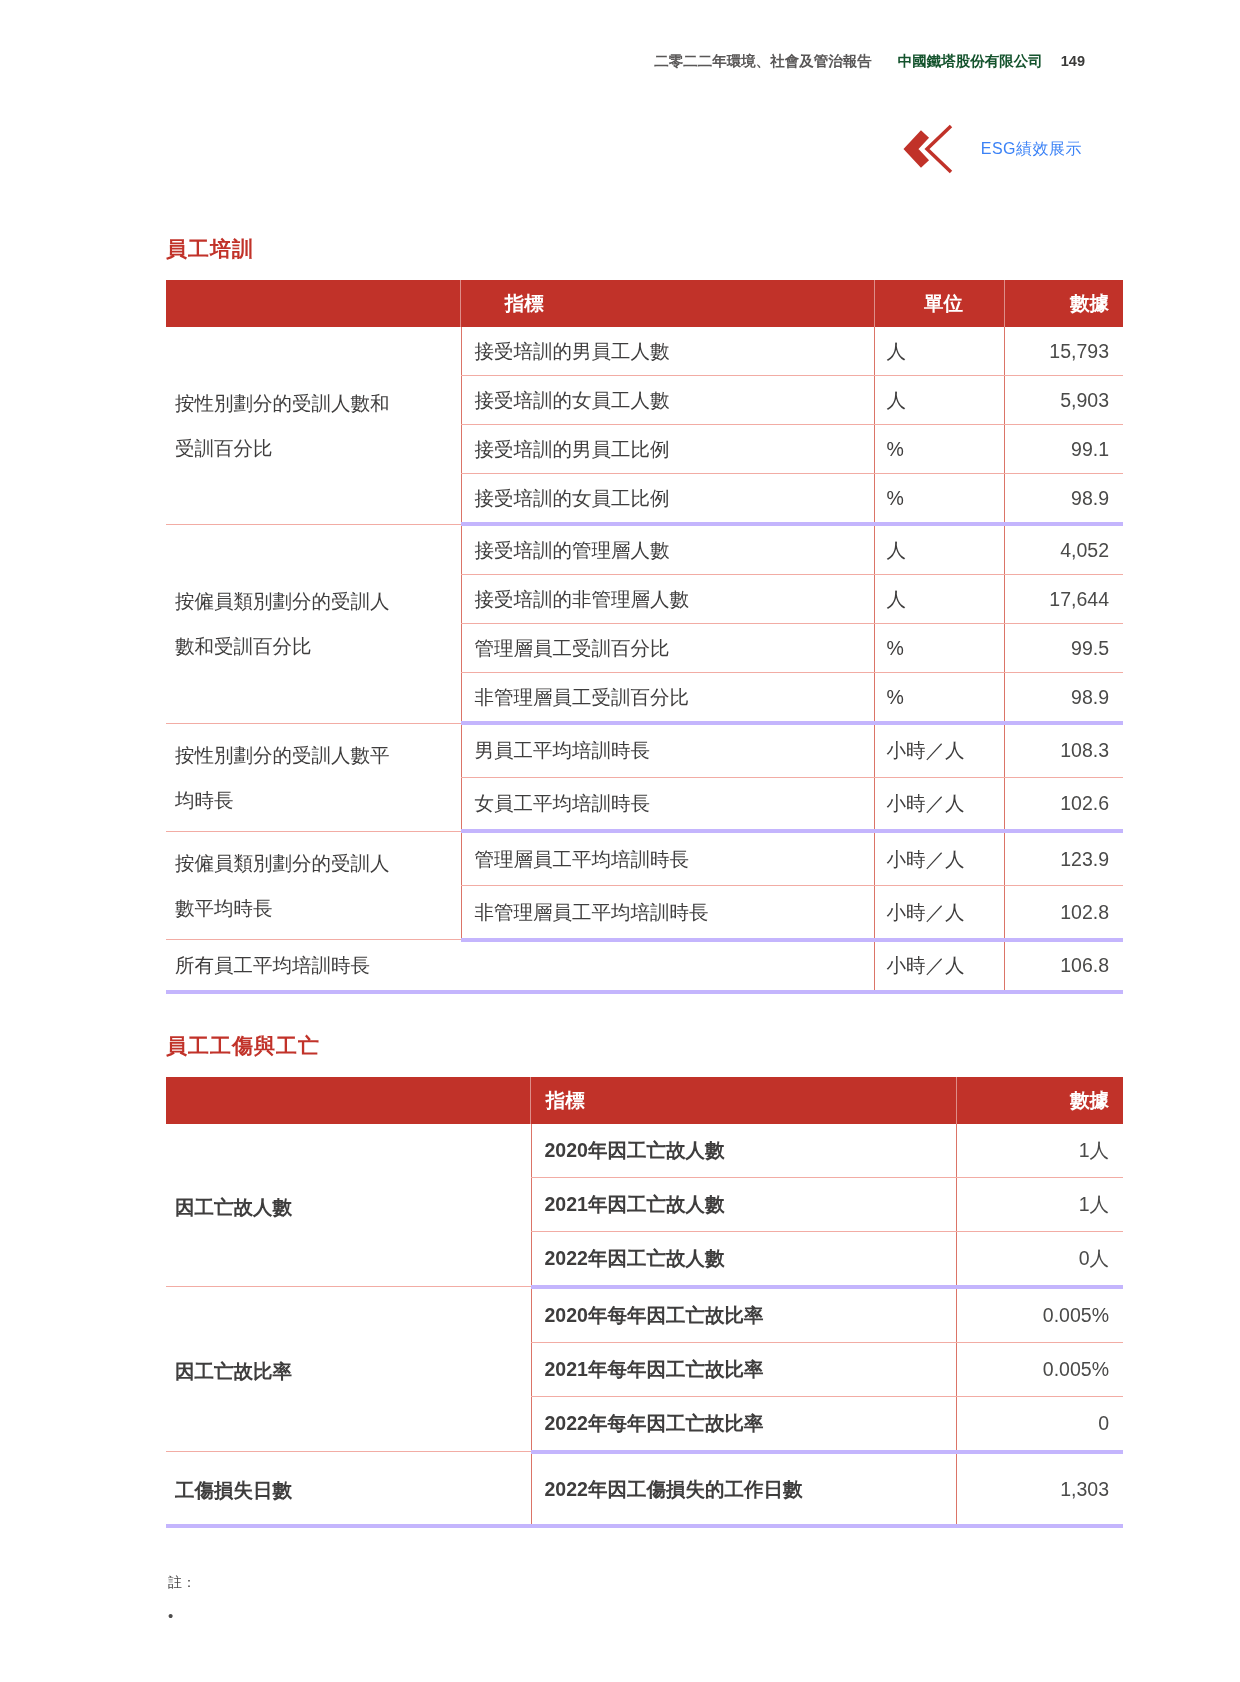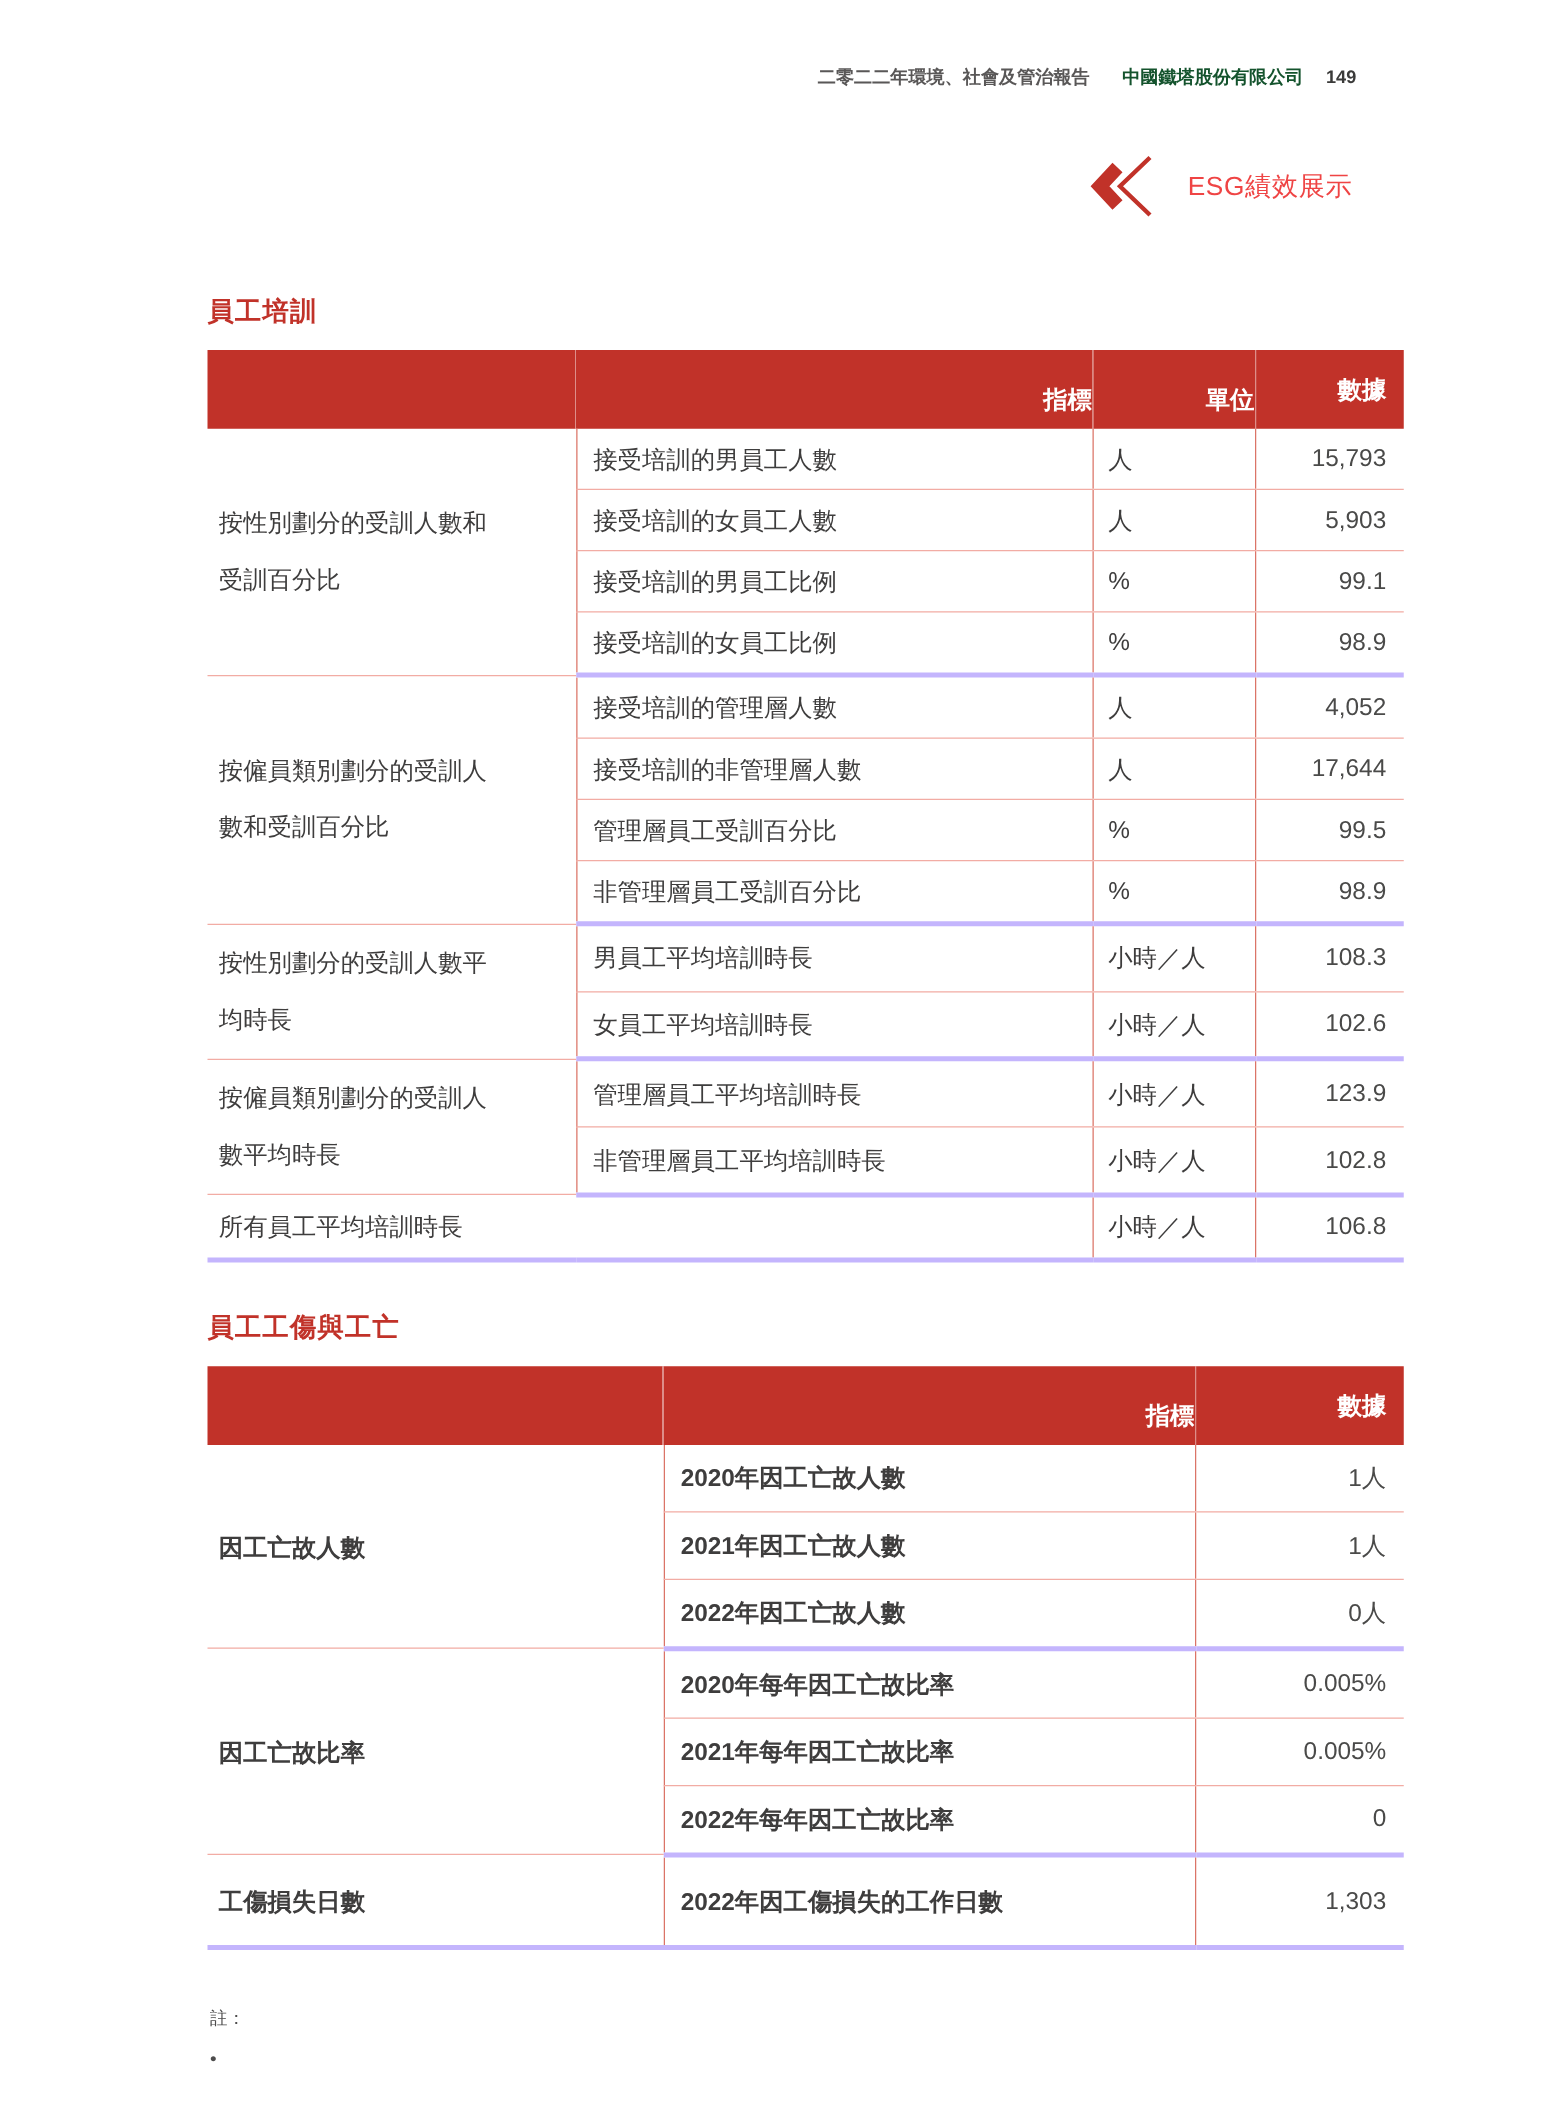--- a/index.html
+++ b/index.html
@@ -15,36 +15,36 @@
     font-size:14.5px;font-weight:bold;
   }
   .page-header .report-title{color:#595757;}
   .page-header .company{color:#14532d;margin-left:16px;}
   .page-header .pagenum{color:#3a3a39;margin-left:8px;}
   
   .esg-banner{
     margin-top:52px;padding-right:158px;
     display:flex;justify-content:flex-end;align-items:center;gap:16px;
   }
-  .esg-banner .label{font-size:21px;color:#ef4444;letter-spacing:.5px;}
+  .esg-banner .label{font-size:16px;color:#3b82f6;letter-spacing:.5px;}
   
   .sec-title{
     margin-left:166px;color:#c13229;font-size:21px;font-weight:bold;
     letter-spacing:1px;
   }
   .sec-title.first{margin-top:60px;margin-bottom:17px;}
   .sec-title.second{margin-top:38px;margin-bottom:17px;}
   
   table.data{
     margin-left:166px;border-collapse:collapse;table-layout:fixed;
     width:957px;font-size:19.5px;color:#3e3d3d;
   }
   table.data th{
-    background:#c13229;color:#ffffff;text-align:right;
-    font-size:19.5px;font-weight:bold;height:47px;padding:16px 0 0 9px;
+    background:#c13229;color:#ffffff;text-align:center;
+    font-size:19.5px;font-weight:bold;height:47px;padding:0 0 0 9px;
   }
   table.data th.num{text-align:right;padding:0 14px 0 0;}
   table.data td{height:46px;vertical-align:middle;}
   
   table.t1 th.span2{
     background-image:linear-gradient(to right,transparent 294px,rgba(255,255,255,.45) 294px,rgba(255,255,255,.45) 295px,transparent 295px);
   }
   table.t2 th.span2{
     background-image:linear-gradient(to right,transparent 364px,rgba(255,255,255,.45) 364px,rgba(255,255,255,.45) 365px,transparent 365px);
   }

